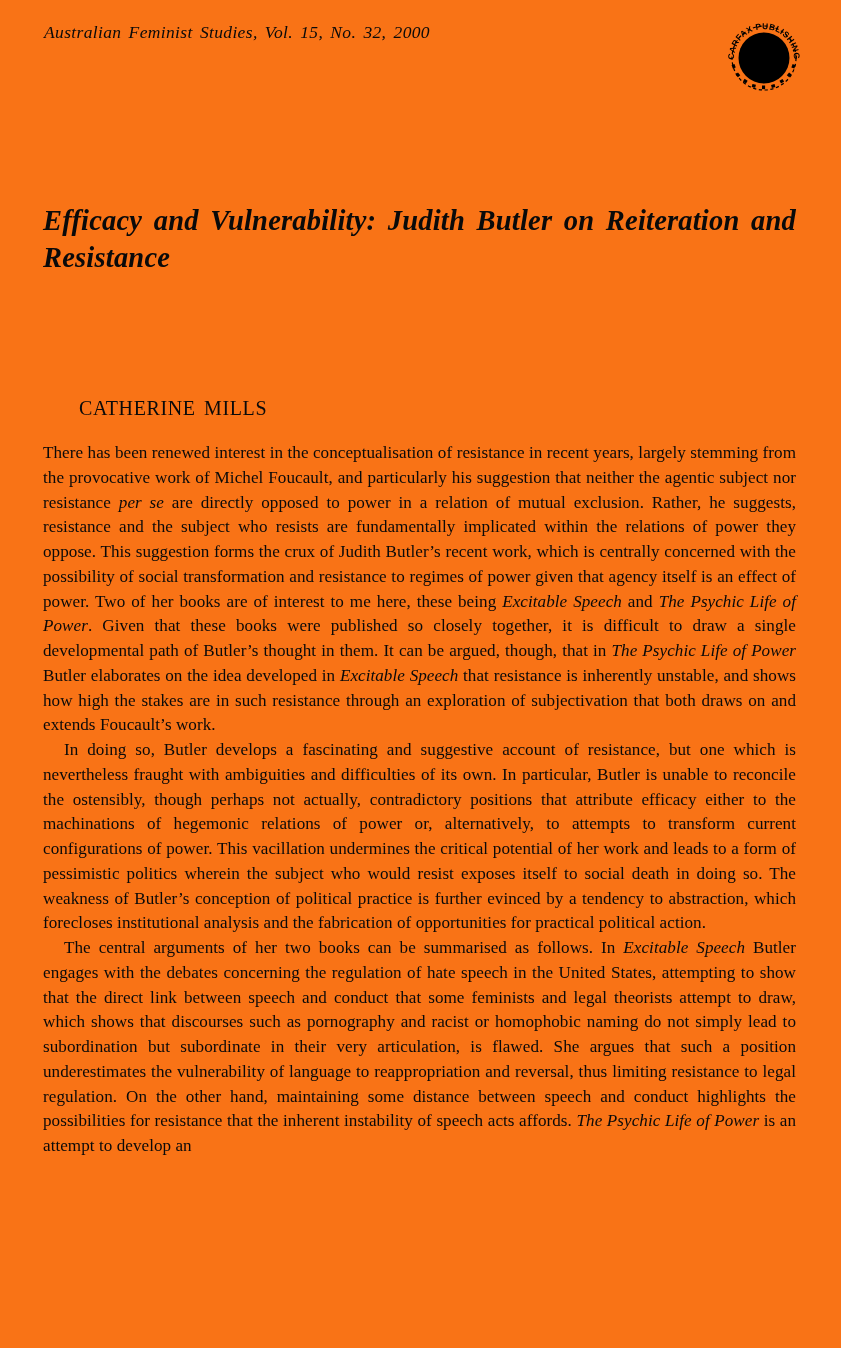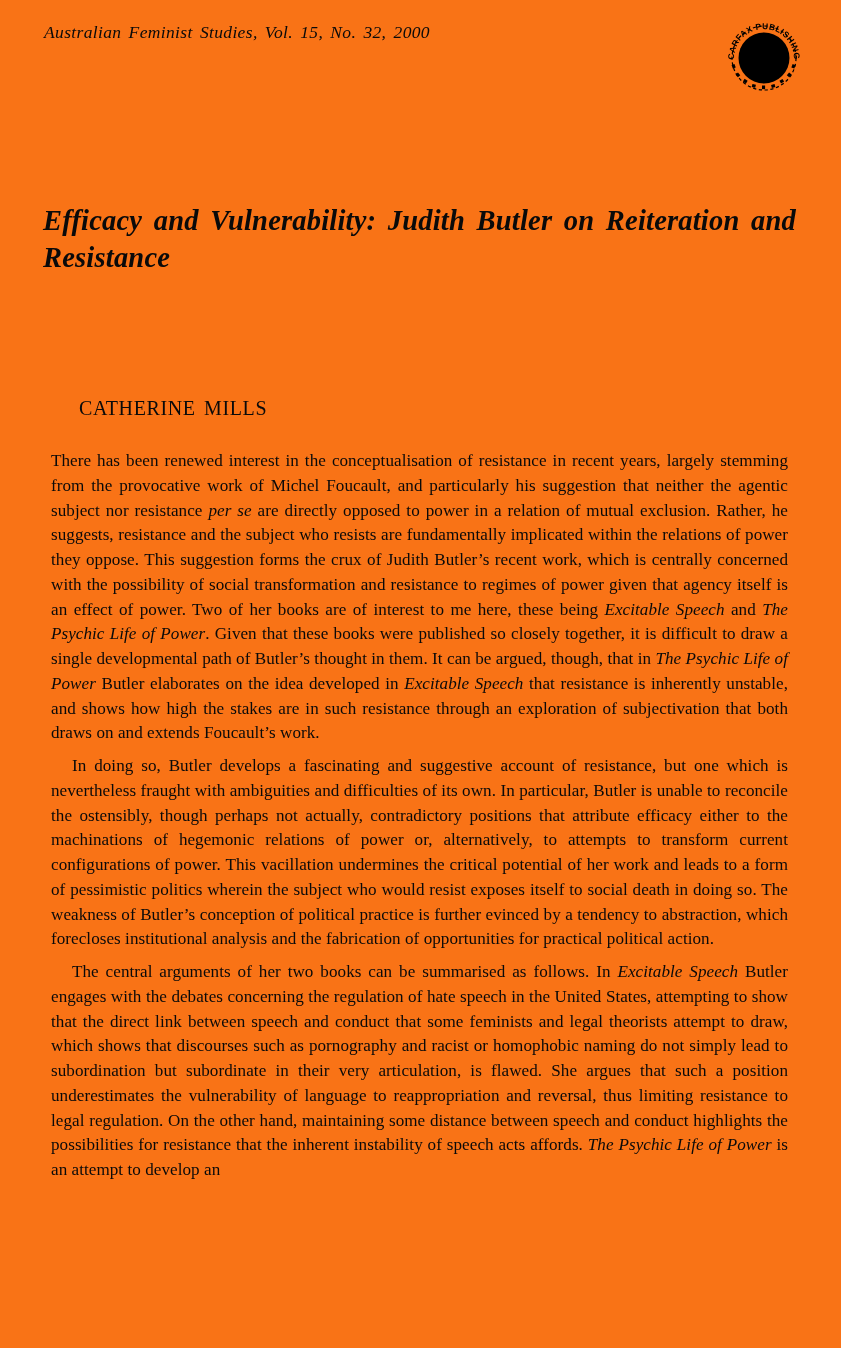--- a/index.html
+++ b/index.html
@@ -82,21 +82,21 @@
     left: 43px;
     top: 441px;
     width: 753px;
     font-size: 17.1px;
     line-height: 24.75px;
     text-align: justify;
     text-align-last: left;
     letter-spacing: 0.05px;
   }
   .body-col p {
-    margin: 8px;
+    margin: 0;
   }
   .body-col p.indent {
     text-indent: 21px;
   }
   .body-col i {
     font-style: italic;
   }
 
   
   .footer {

